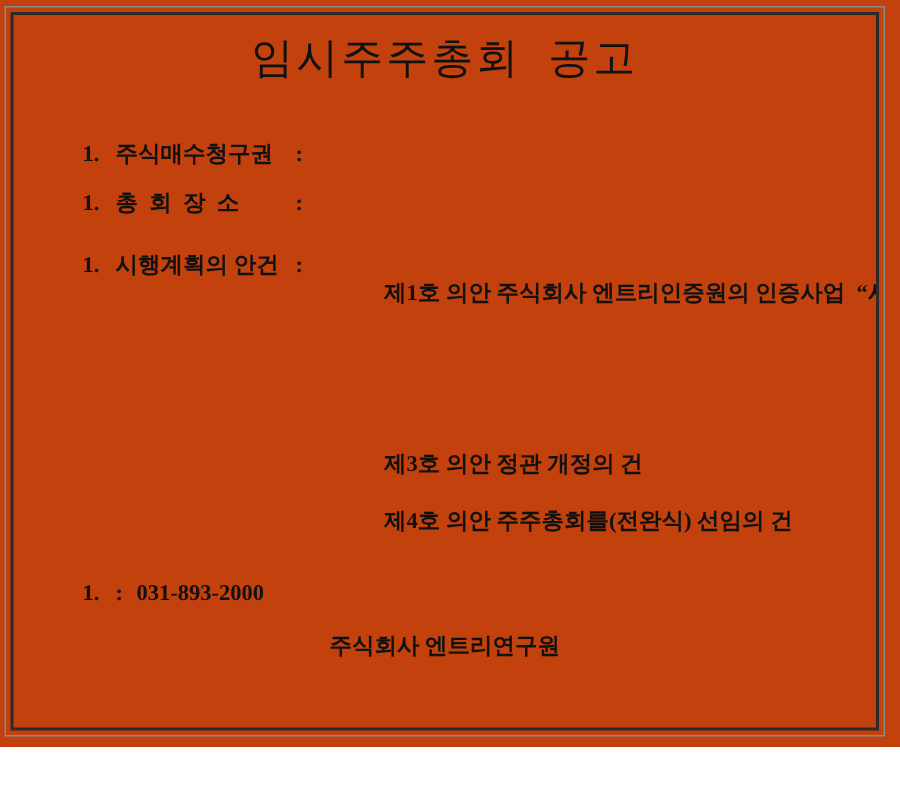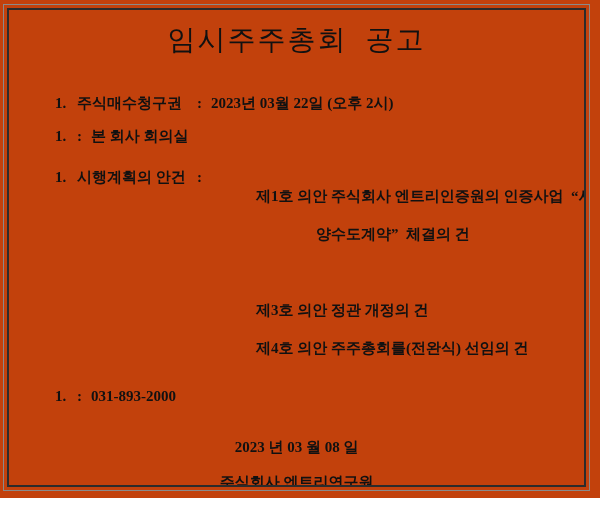--- a/index.html
+++ b/index.html
@@ -73,51 +73,49 @@
 
       <h1 class="title">임시주주총회  공고</h1>
 
 
       <div class="items">
 
         <div class="item-row row-date">
           <span class="item-num">1.</span>
           <span class="item-label">주식매수청구권</span>
           <span class="item-sep">:</span>
-          <span class="item-value">2023년 03월 22일 (오후 2시)</span>
         </div>
 
         <div class="item-row row-venue">
           <span class="item-num">1.</span>
+          <span class="item-label">총  회  장  소</span>
           <span class="item-sep">:</span>
-          <span class="item-value">본 회사 회의실</span>
         </div>
 
         <div class="item-row row-agenda">
           <span class="item-num">1.</span>
           <span class="item-label">시행계획의 안건</span>
           <span class="item-sep">:</span>
           <span class="agenda-lines">
             <span class="agenda-line">제1호 의안 주식회사 엔트리인증원의 인증사업  “사업</span><br>
-            <span class="agenda-line indent-deep">양수도계약”  체결의 건</span><br>
+            <br>
             <br>
             <span class="agenda-line">제3호 의안 정관 개정의 건</span><br>
             <span class="agenda-line">제4호 의안 주주총회를(전완식) 선임의 건</span>
           </span>
         </div>
 
         <div class="item-row row-contact">
           <span class="item-num">1.</span>
           <span class="item-sep">:</span>
           <span class="item-value">031-893-2000</span>
         </div>
 
       </div>
 
       <div class="footer">
-        <p class="footer-date">2023 년 03 월 08 일</p>
         <p class="footer-company">주식회사 엔트리연구원</p>
 
       </div>
 
     </div>
   </div>
 </div>
 
 </body></html>

